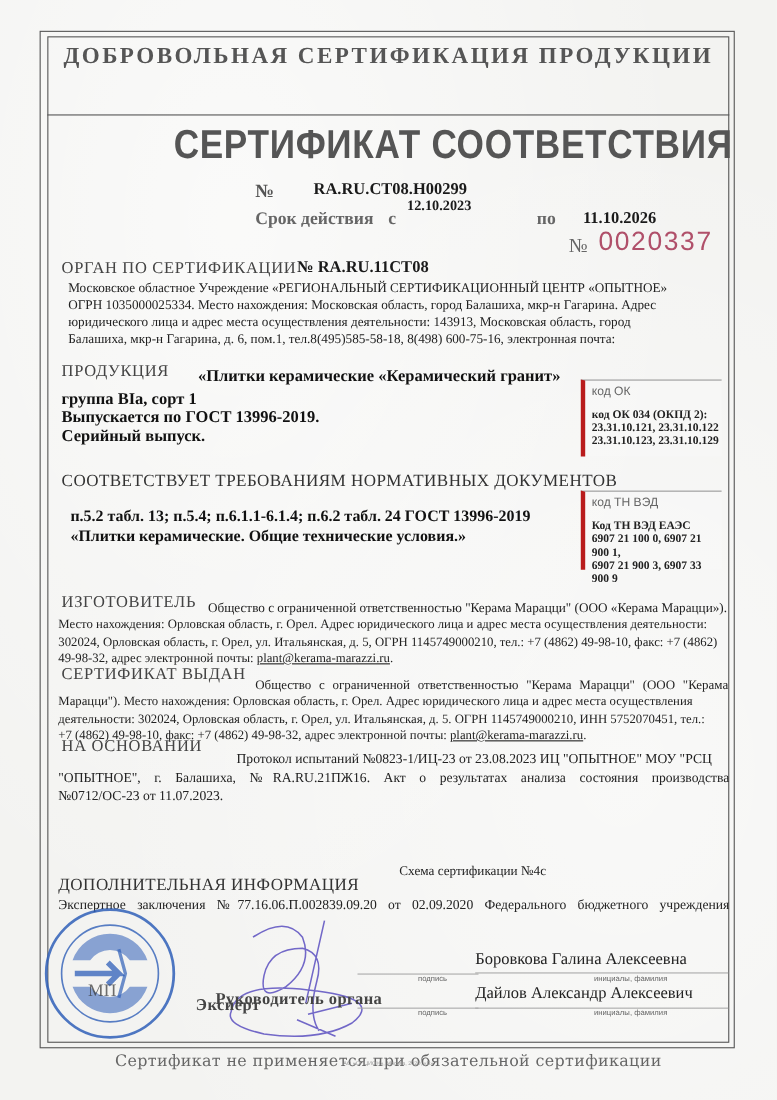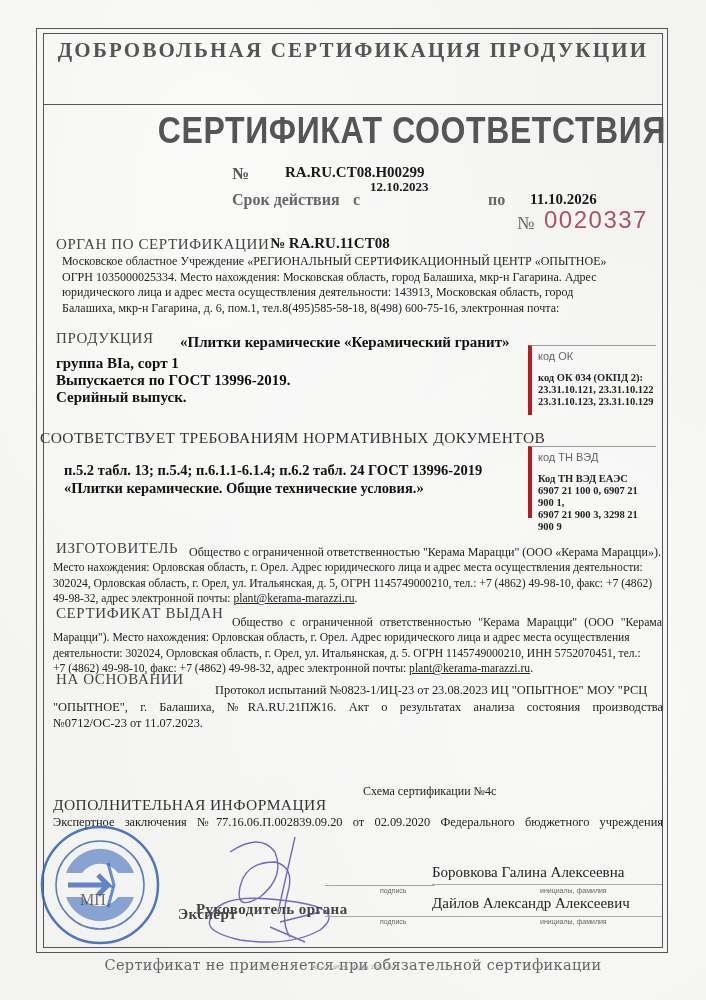--- a/index.html
+++ b/index.html
@@ -132,30 +132,30 @@
 
 <div class="code-box" style="left:528px; top:345px; width:128px; height:70px;">
   <div class="cap">код ОК</div>
   <div class="val">
     <div>код ОК 034 (ОКПД 2):</div>
     <div>23.31.10.121, 23.31.10.122</div>
     <div>23.31.10.123, 23.31.10.129</div>
   </div>
 </div>
 
-<div class="sec-title light" style="left:40px; top:429px;text-align:right;">СООТВЕТСТВУЕТ ТРЕБОВАНИЯМ НОРМАТИВНЫХ ДОКУМЕНТОВ</div>
+<div class="sec-title light" style="left:56px; top:429px;text-align:right;">СООТВЕТСТВУЕТ ТРЕБОВАНИЯМ НОРМАТИВНЫХ ДОКУМЕНТОВ</div>
 <div class="product-line" style="left:64px; top:462px; font-size:14.5px;">п.5.2 табл. 13; п.5.4; п.6.1.1-6.1.4; п.6.2 табл. 24 ГОСТ 13996-2019</div>
 <div class="product-line" style="left:64px; top:480px; font-size:14.5px;">«Плитки керамические. Общие технические условия.»</div>
 
 <div class="code-box" style="left:528px; top:446px; width:128px; height:72px;">
   <div class="cap">код ТН ВЭД</div>
   <div class="val">
     <div>Код ТН ВЭД ЕАЭС</div>
     <div>6907 21 100 0, 6907 21 900 1,</div>
-    <div>6907 21 900 3, 3298 21 900 9</div>
+    <div>6907 21 900 3, 6907 33 900 9</div>
   </div>
 </div>
 
 <div class="sec-title" style="left:56px; top:540px;">ИЗГОТОВИТЕЛЬ</div>
 <div class="body-text" style="left:189px; top:545px;">Общество с ограниченной ответственностью "Керама Марацци" (ООО «Керама Марацци»).</div>
 <div class="body-text" style="left:53px; top:560px; width:612px; font-size:11.6px;">
   <div>Место нахождения: Орловская область, г. Орел.  Адрес юридического лица и адрес места осуществления деятельности:</div>
   <div>302024, Орловская область, г. Орел, ул. Итальянская, д. 5, ОГРН 1145749000210, тел.: +7 (4862) 49-98-10, факс: +7 (4862)</div>
   <div><span>49-98-32, адрес электронной почты: </span><span class="link">plant@kerama-marazzi.ru</span><span>.</span></div>
 </div>

